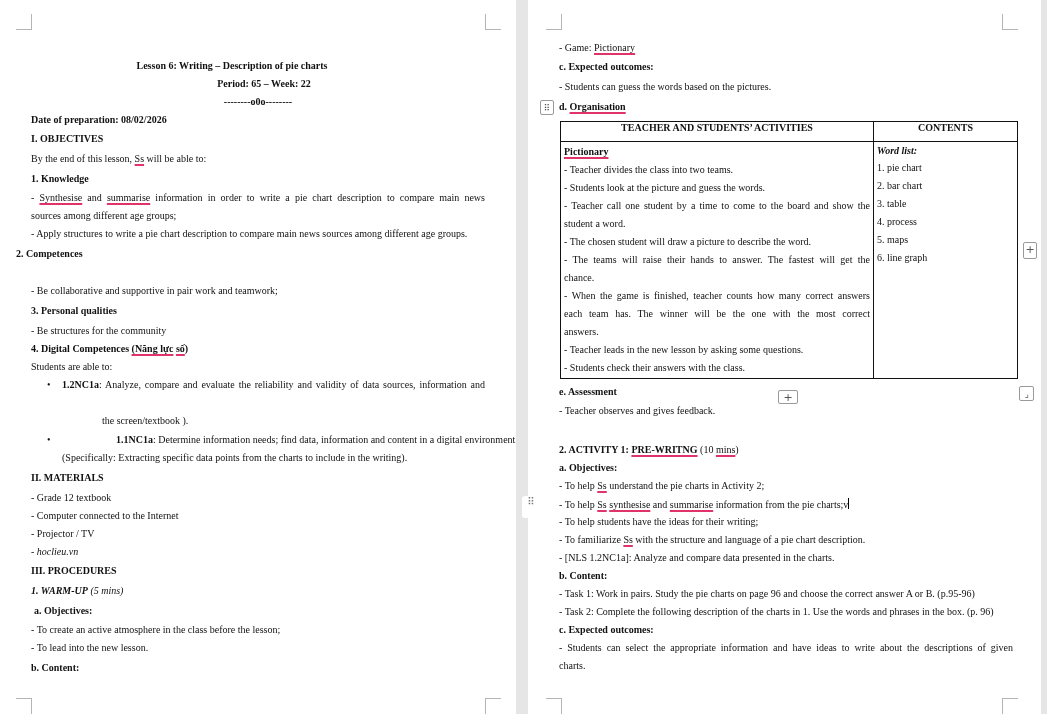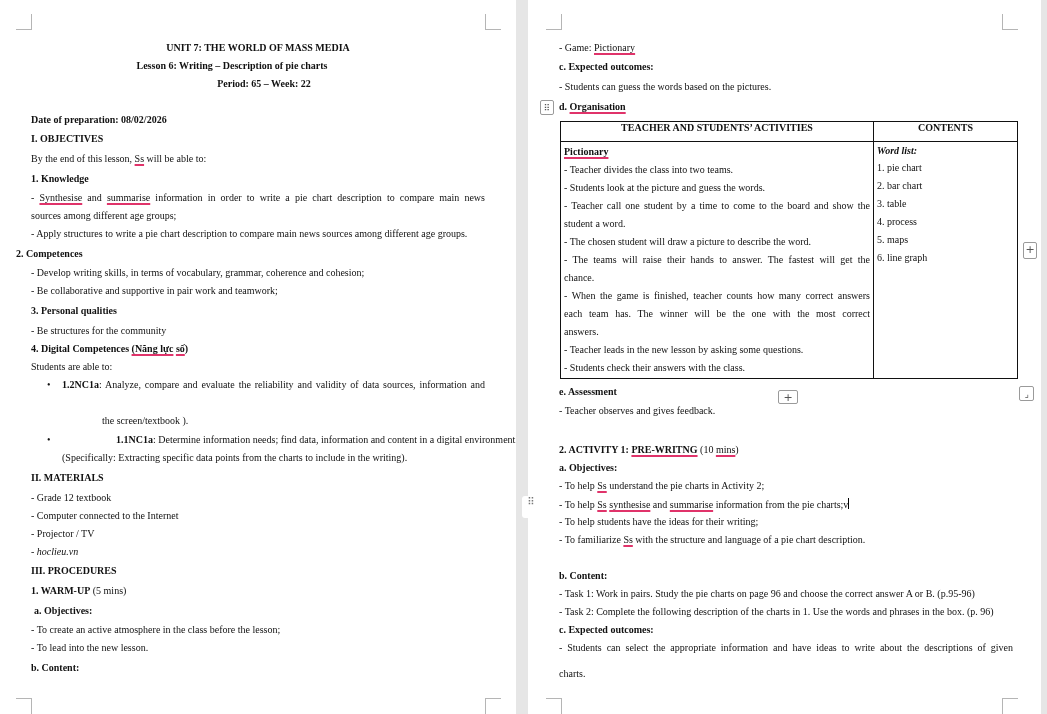--- a/index.html
+++ b/index.html
@@ -40,35 +40,34 @@
 </style>
 </head>
 <body>
 
 <div class="page" id="page-left">
   <div class="corner c-tl" style="left:16px;top:14px;"></div>
   <div class="corner c-tr" style="left:485px;top:14px;"></div>
   <div class="corner c-bl" style="left:16px;top:698px;"></div>
   <div class="corner c-br" style="left:485px;top:698px;"></div>
 
-  <div class="line b center" style="left:0;width:516px;top:42px;">UNIT 7: THE WORLD OF MASS MEDIA</div>
   <div class="line b center" style="left:0;width:464px;top:60px;">Lesson 6: Writing – Description of pie charts</div>
   <div class="line b center" style="left:0;width:516px;top:78px;padding-left:12px;">Period: 65 – Week: 22</div>
+  <div class="line b center" style="left:0;width:516px;top:96px;">--------o0o--------</div>
 
   <div class="line b" style="left:31px;top:114px;">Date of preparation: 08/02/2026</div>
   <div class="line b" style="left:31px;top:133px;">I. OBJECTIVES</div>
   <div class="line" style="left:31px;top:153px;"><span>By the end of this lesson, </span><span class="sq">Ss</span><span> will be able to:</span></div>
 
   <div class="line b" style="left:31px;top:173px;">1. Knowledge</div>
   <div class="line just" style="left:31px;top:192px;width:454px;"><span>- </span><span class="sq">Synthesise</span><span> and </span><span class="sq">summarise</span><span> information in order to write a pie chart description to compare main news</span></div>
   <div class="line" style="left:31px;top:210px;">sources among different age groups;</div>
   <div class="line" style="left:31px;top:228px;">- Apply structures to write a pie chart description to compare main news sources among different age groups.</div>
 
   <div class="line b" style="left:16px;top:248px;">2. Competences</div>
-  <div class="line" style="left:31px;top:267px;">- Develop writing skills, in terms of vocabulary, grammar, coherence and cohesion;</div>
   <div class="line" style="left:31px;top:285px;">- Be collaborative and supportive in pair work and teamwork;</div>
 
   <div class="line b" style="left:31px;top:305px;">3. Personal qualities</div>
   <div class="line" style="left:31px;top:325px;">-  Be structures for the community</div>
 
   <div class="line b" style="left:31px;top:343px;"><span>4. Digital Competences </span><span class="sq">(Năng lực</span> <span class="sq">số</span><span>)</span></div>
   <div class="line" style="left:31px;top:361px;">Students are able to:</div>
 
   <div class="bullet" style="left:47px;top:379px;">•</div>
   <div class="line just" style="left:62px;top:379px;width:423px;"><span class="b">1.2NC1a</span><span>: Analyze, compare and evaluate the reliability and validity of data sources, information and</span></div>
@@ -78,21 +77,21 @@
   <div class="line" style="left:80px;top:434px;margin-left:36px;"><span class="b">1.1NC1a</span><span>: Determine information needs; find data, information and content in a digital environment.</span></div>
   <div class="line" style="left:62px;top:452px;">(Specifically: Extracting specific data points from the charts to include in the writing).</div>
 
   <div class="line b" style="left:31px;top:472px;">II. MATERIALS</div>
   <div class="line" style="left:31px;top:492px;">- Grade 12 textbook</div>
   <div class="line" style="left:31px;top:510px;">- Computer connected to the Internet</div>
   <div class="line" style="left:31px;top:528px;">- Projector / TV</div>
   <div class="line" style="left:31px;top:546px;"><span>- </span><span class="i">hoclieu.vn</span></div>
 
   <div class="line b" style="left:31px;top:565px;">III. PROCEDURES</div>
-  <div class="line" style="left:31px;top:585px;"><span class="b">1. WARM-UP</span><span> (5 mins)</span></div>
+  <div class="line" style="left:31px;top:585px;font-style:italic;"><span class="b">1. WARM-UP</span><span> (5 mins)</span></div>
   <div class="line b" style="left:34px;top:605px;">a. Objectives:</div>
   <div class="line" style="left:31px;top:624px;">- To create an active atmosphere in the class before the lesson;</div>
   <div class="line" style="left:31px;top:642px;">- To lead into the new lesson.</div>
   <div class="line b" style="left:31px;top:662px;">b. Content:</div>
 </div>
 
 <div class="page" id="page-right">
   <div class="corner c-tl" style="left:18px;top:14px;"></div>
   <div class="corner c-tr" style="left:474px;top:14px;"></div>
   <div class="corner c-bl" style="left:18px;top:698px;"></div>
@@ -146,21 +145,22 @@
 
   <div class="line b" style="left:31px;top:386px;">e. Assessment</div>
   <div class="line" style="left:31px;top:405px;">- Teacher observes and gives feedback.</div>
 
   <div class="line" style="left:31px;top:444px;"><span class="b">2. ACTIVITY 1: </span><span class="b sq">PRE-WRITNG</span><span> (10 </span><span class="sq">mins</span><span>)</span></div>
   <div class="line b" style="left:31px;top:462px;">a. Objectives:</div>
   <div class="line" style="left:31px;top:480px;"><span>- To help </span><span class="sq">Ss</span><span> understand the pie charts in Activity 2;</span></div>
   <div class="line" style="left:31px;top:498px;"><span>- To help </span><span class="sq">Ss</span> <span class="sq">synthesise</span><span> and </span><span class="sq">summarise</span><span> information from the pie charts;v</span><span class="caret"></span></div>
   <div class="line" style="left:31px;top:516px;">- To help students have the ideas for their writing;</div>
   <div class="line" style="left:31px;top:534px;"><span>- To familiarize </span><span class="sq">Ss</span><span> with the structure and language of a pie chart description.</span></div>
+  <div class="line" style="left:31px;top:552px;">- [NLS 1.2NC1a]: Analyze and compare data presented in the charts.</div>
   <div class="line b" style="left:31px;top:570px;">b. Content:</div>
   <div class="line" style="left:31px;top:588px;">- Task 1: Work in pairs. Study the pie charts on page 96 and choose the correct answer A or B. (p.95-96)</div>
   <div class="line" style="left:31px;top:606px;">- Task 2: Complete the following description of the charts in 1. Use the words and phrases in the box. (p. 96)</div>
   <div class="line b" style="left:31px;top:624px;">c. Expected outcomes:</div>
   <div class="line just" style="left:31px;top:642px;width:454px;">- Students can select the appropriate information and have ideas to write about the descriptions of given</div>
-  <div class="line" style="left:31px;top:660px;margin-top:8px;">charts.</div>
+  <div class="line" style="left:31px;top:660px;">charts.</div>
 </div>
 
 <div class="drag-dots">⠿</div>
 
 </body></html>

